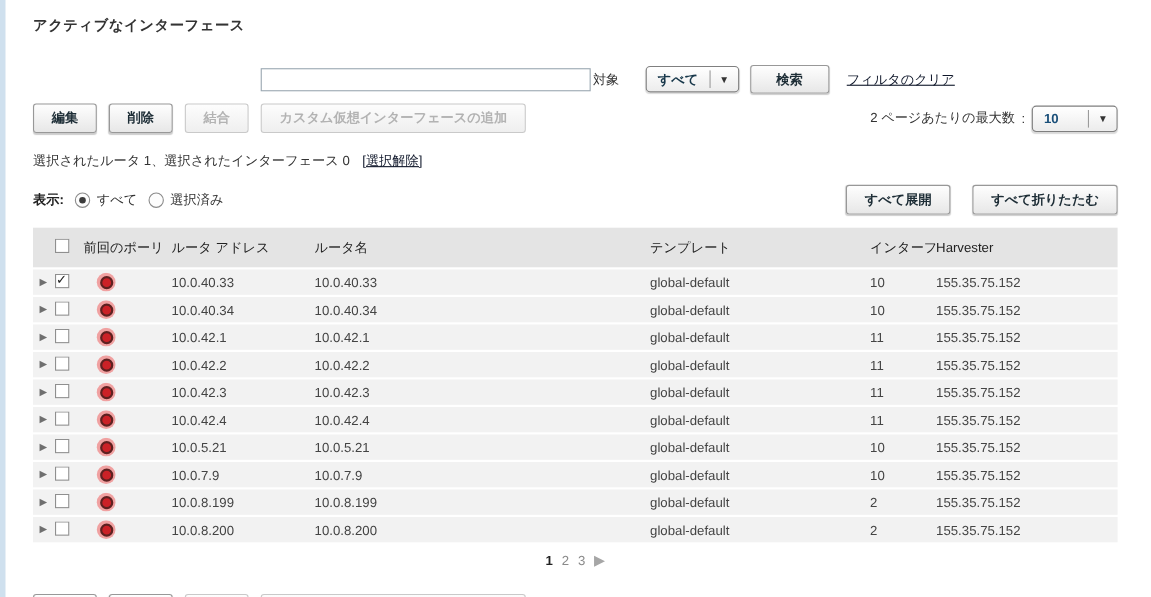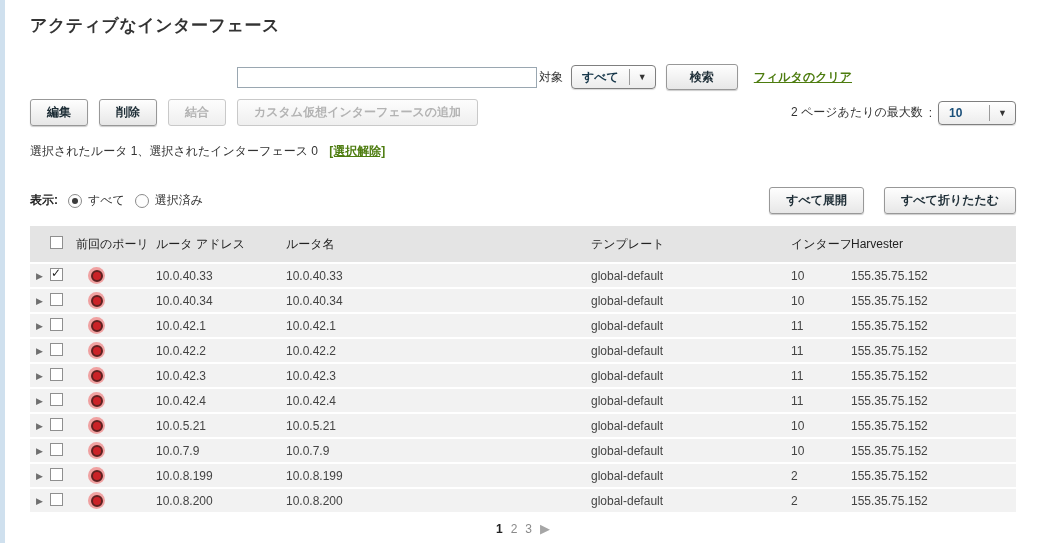--- a/index.html
+++ b/index.html
@@ -10,35 +10,35 @@
     color: #333;
     font-size: 12px;
     position: relative;
   }
   .left-strip {
     position: absolute; left: 0; top: 0; width: 5px; height: 543px;
     background: #cfe0ee;
   }
   .page { padding: 14px 30px 0 30px; }
 
-  .page-title { font-size: 17px; font-weight: bold; color: #333; letter-spacing: .5px; }
+  .page-title { font-size: 13px; font-weight: bold; color: #333; letter-spacing: .5px; }
 
   
   .filter-row {
     margin-top: 28px;
     display: flex; align-items: center;
     padding-left: 207px;
     height: 24px;
   }
   .search-input {
     width: 300px; height: 21px;
     border: 1px solid #9aa7b1; background: #fff;
     font-family: inherit; font-size: 12px; padding: 0 4px;
   }
-  .target-label { margin: 0 8px 0 2px; color: #333; }
+  .target-label { margin: 0 24px 0 2px; color: #333; }
 
   .dropdown {
     display: inline-flex; align-items: center;
     border: 1px solid #7f7f7f; border-radius: 4px;
     background: linear-gradient(#ffffff, #ececec);
     height: 24px; padding: 0 0 0 10px;
     box-shadow: 0 1px 1px rgba(0,0,0,.15);
     cursor: pointer;
   }
   .dropdown .dd-value { font-weight: bold; color: #17374a; padding-right: 10px; min-width: 40px; }
@@ -53,39 +53,39 @@
     font-family: inherit; font-size: 12px; font-weight: bold; color: #1d2d36;
     padding: 4px 16px; cursor: pointer; white-space: nowrap;
   }
   .btn.disabled {
     color: #b3b3b3; border-color: #c9c9c9;
     box-shadow: none; background: linear-gradient(#fdfdfd, #efefef);
     cursor: default;
   }
   .search-btn { margin-left: 10px; width: 72px; height: 26px; }
 
-  a.link { color: #4d7c0f; font-weight: bold; text-decoration: underline; cursor: pointer; }
+  a.link { color: #0f172a; font-weight: normal; text-decoration: underline; cursor: pointer; }
   .clear-filter { margin-left: 16px; }
 
   
   .toolbar-row {
     margin-top: 10px;
     display: flex; align-items: center; justify-content: space-between;
   }
   .toolbar-left { display: flex; align-items: center; gap: 11px; }
   .pagesize { display: flex; align-items: center; gap: 6px; color: #333; }
   .pagesize .dropdown .dd-value { color: #1a4f79; }
 
   
   .selection-row { margin-top: 17px; color: #333; }
   .selection-row .sel-link { margin-left: 8px; }
 
   
   .display-row {
-    margin-top: 27px;
+    margin-top: 13px;
     display: flex; align-items: center; justify-content: space-between;
   }
   .display-left { display: flex; align-items: center; gap: 6px; }
   .display-label { font-weight: bold; color: #222; }
   .radio {
     width: 14px; height: 14px; border-radius: 50%;
     border: 1px solid #8b8b8b; background: #fdfdfd;
     display: inline-flex; align-items: center; justify-content: center;
     cursor: pointer; margin-left: 4px;
   }

